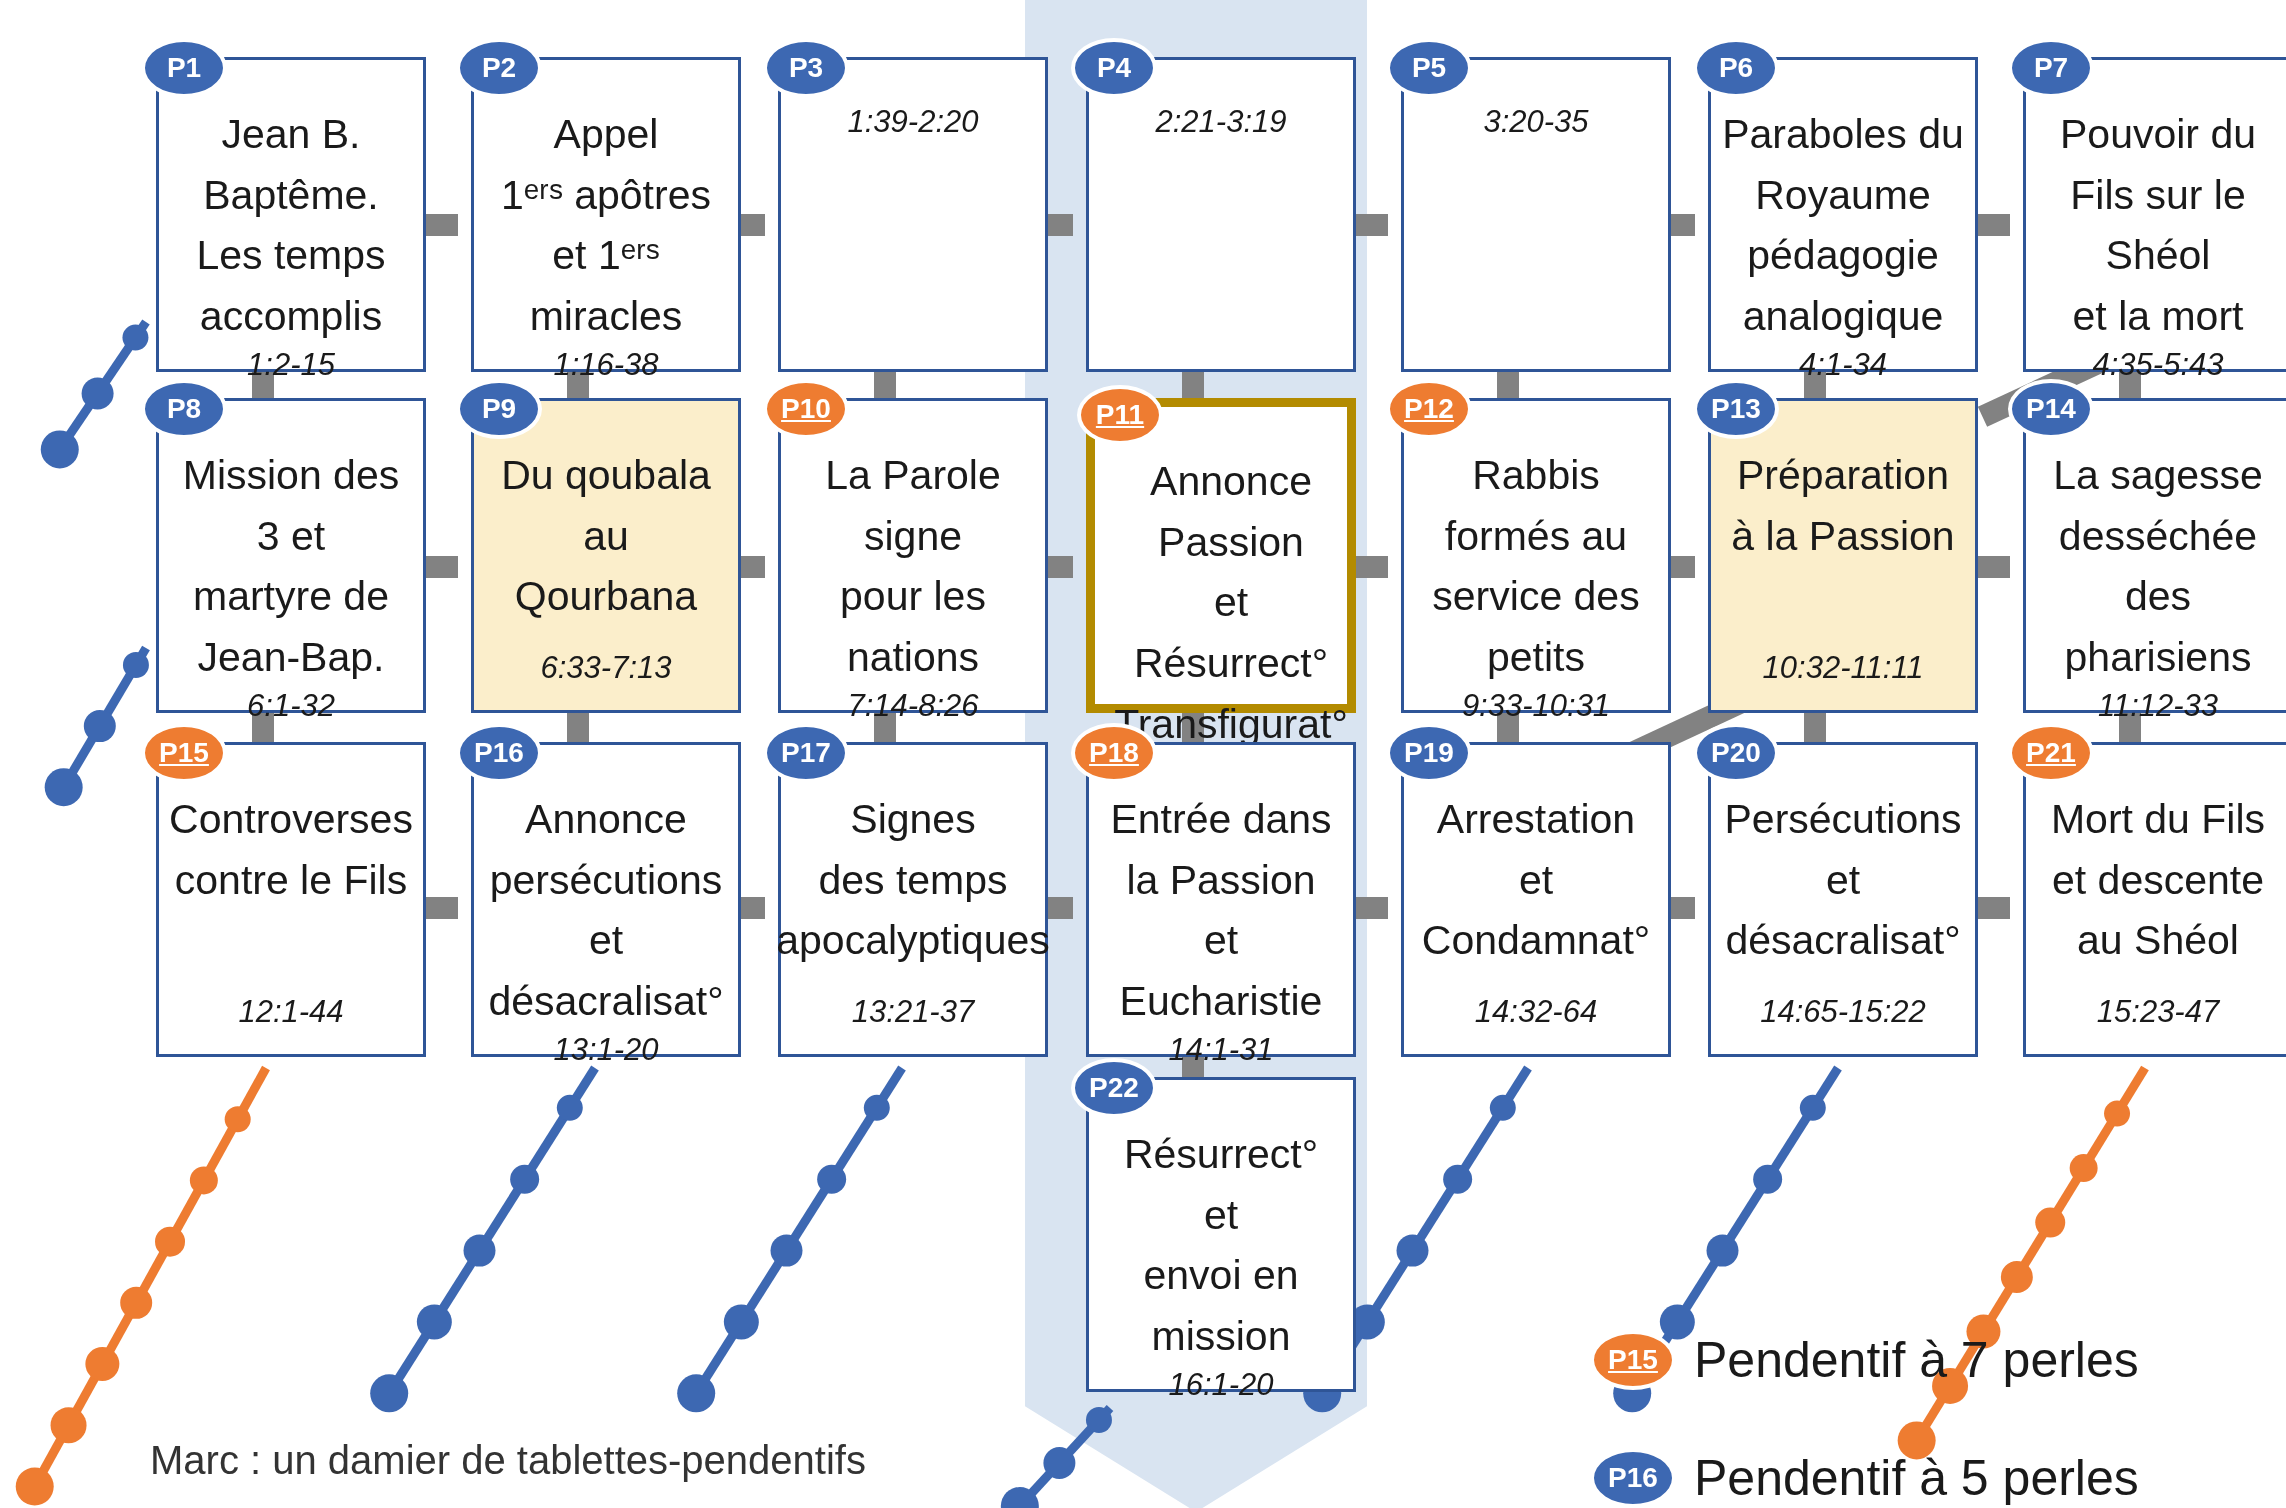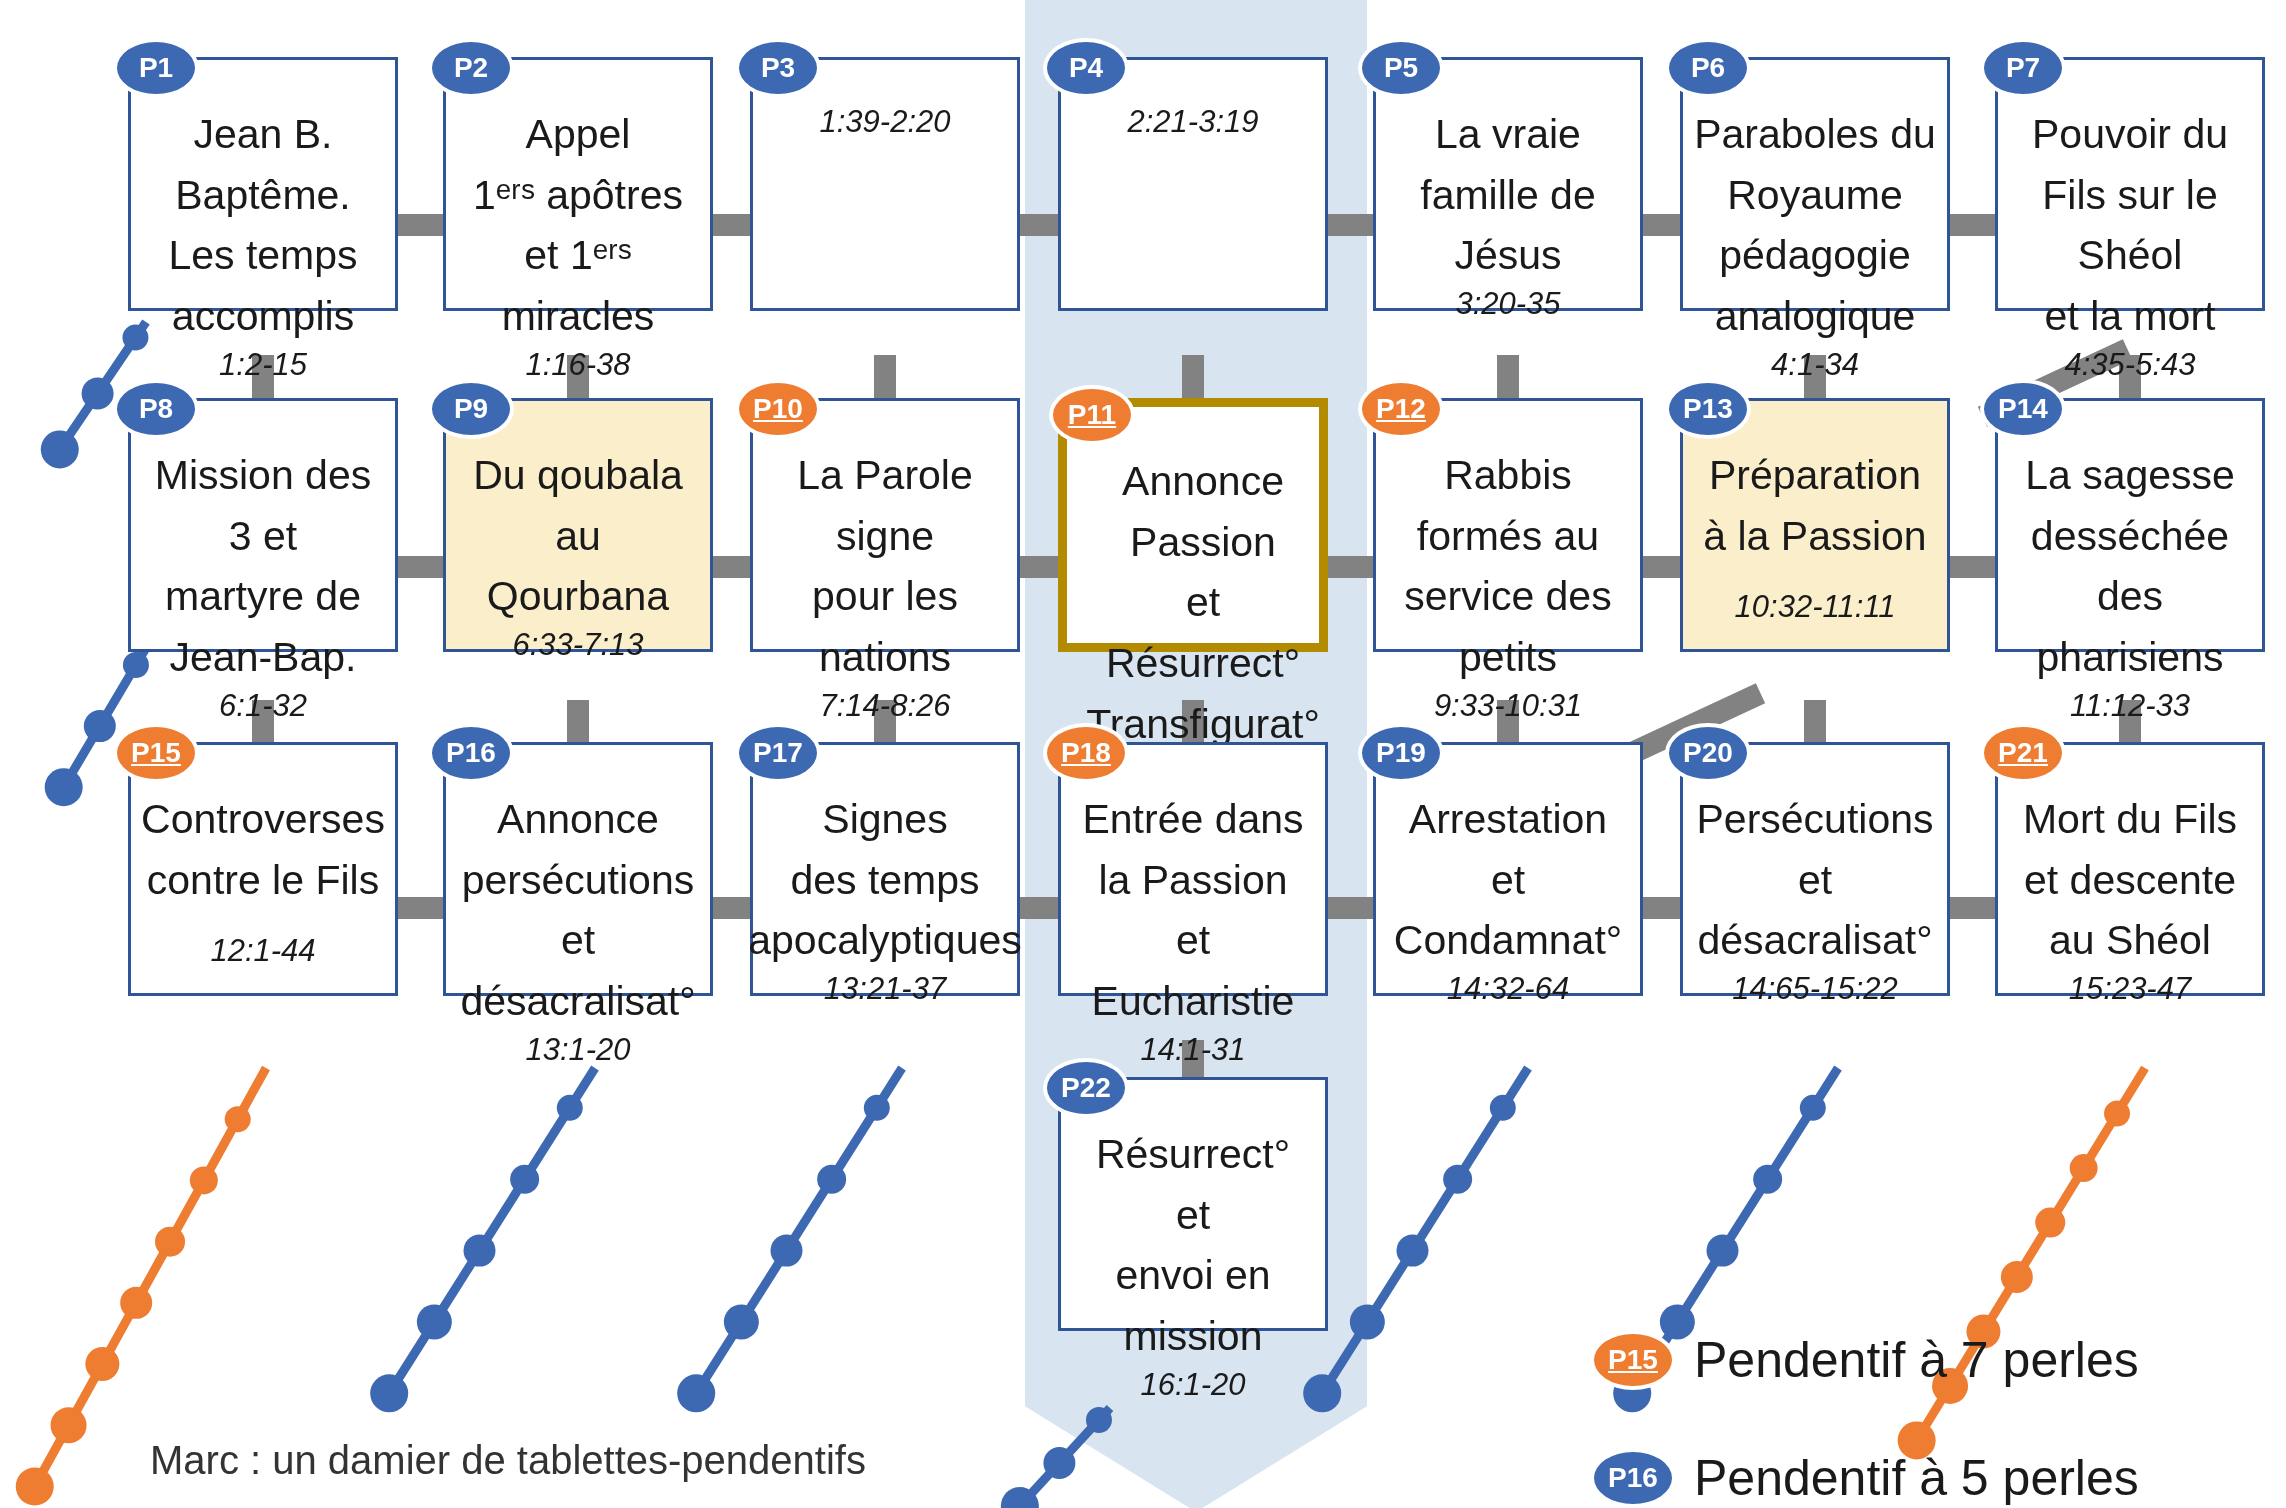--- a/index.html
+++ b/index.html
@@ -16,26 +16,27 @@
     position:absolute;left:1025px;top:0;width:342px;height:1512px;
     background:var(--band-blue);
     clip-path:polygon(0 0,100% 0,100% 93%,50% 100%,0 93%);
     z-index:1;
   }
   #connectors{position:absolute;left:0;top:0;width:100%;height:100%;z-index:3;}
   .conn{position:absolute;background:var(--connector-gray);}
   #chains{position:absolute;left:0;top:0;z-index:4;}
   
   .tile{
-    position:absolute;width:270px;height:254px;
+    position:absolute;width:270px;height:315px;
     background:#ffffff;border:3px solid var(--tile-border);
     box-sizing:border-box;
     display:flex;flex-direction:column;justify-content:space-between;align-items:center;
     text-align:center;padding:44px 8px 24px;
     z-index:10;
+    margin-left:28px;
   }
   .tile.v-beige{background:var(--tile-beige);}
   .tile.v-gold{border:9px solid var(--gold-border);padding-left:28px;}
   .title{white-space:pre-line;font-size:41px;line-height:1.48;color:var(--text);}
   .ref{font-style:italic;font-size:31px;color:var(--text);}
   .pbadge{
     width:78px;height:52px;border-radius:50%;
     border:4px solid #ffffff;box-sizing:content-box;
     color:#ffffff;font-weight:bold;font-size:28px;
     display:flex;align-items:center;justify-content:center;
@@ -184,23 +185,20 @@
 <div class="tile r1 c3 v-plain">
   <div class="pbadge bc-blue">P3</div>
   <div class="ref">1:39-2:20</div>
 </div>
 <div class="tile r1 c4 v-plain">
   <div class="pbadge bc-blue">P4</div>
   <div class="ref">2:21-3:19</div>
 </div>
 <div class="tile r1 c5 v-plain">
   <div class="pbadge bc-blue">P5</div>
-  <div class="title">La vraie
-famille de
-Jésus</div>
   <div class="ref">3:20-35</div>
 </div>
 <div class="tile r1 c6 v-plain">
   <div class="pbadge bc-blue">P6</div>
   <div class="title">Paraboles du
 Royaume
 pédagogie
 analogique</div>
   <div class="ref">4:1-34</div>
 </div>

